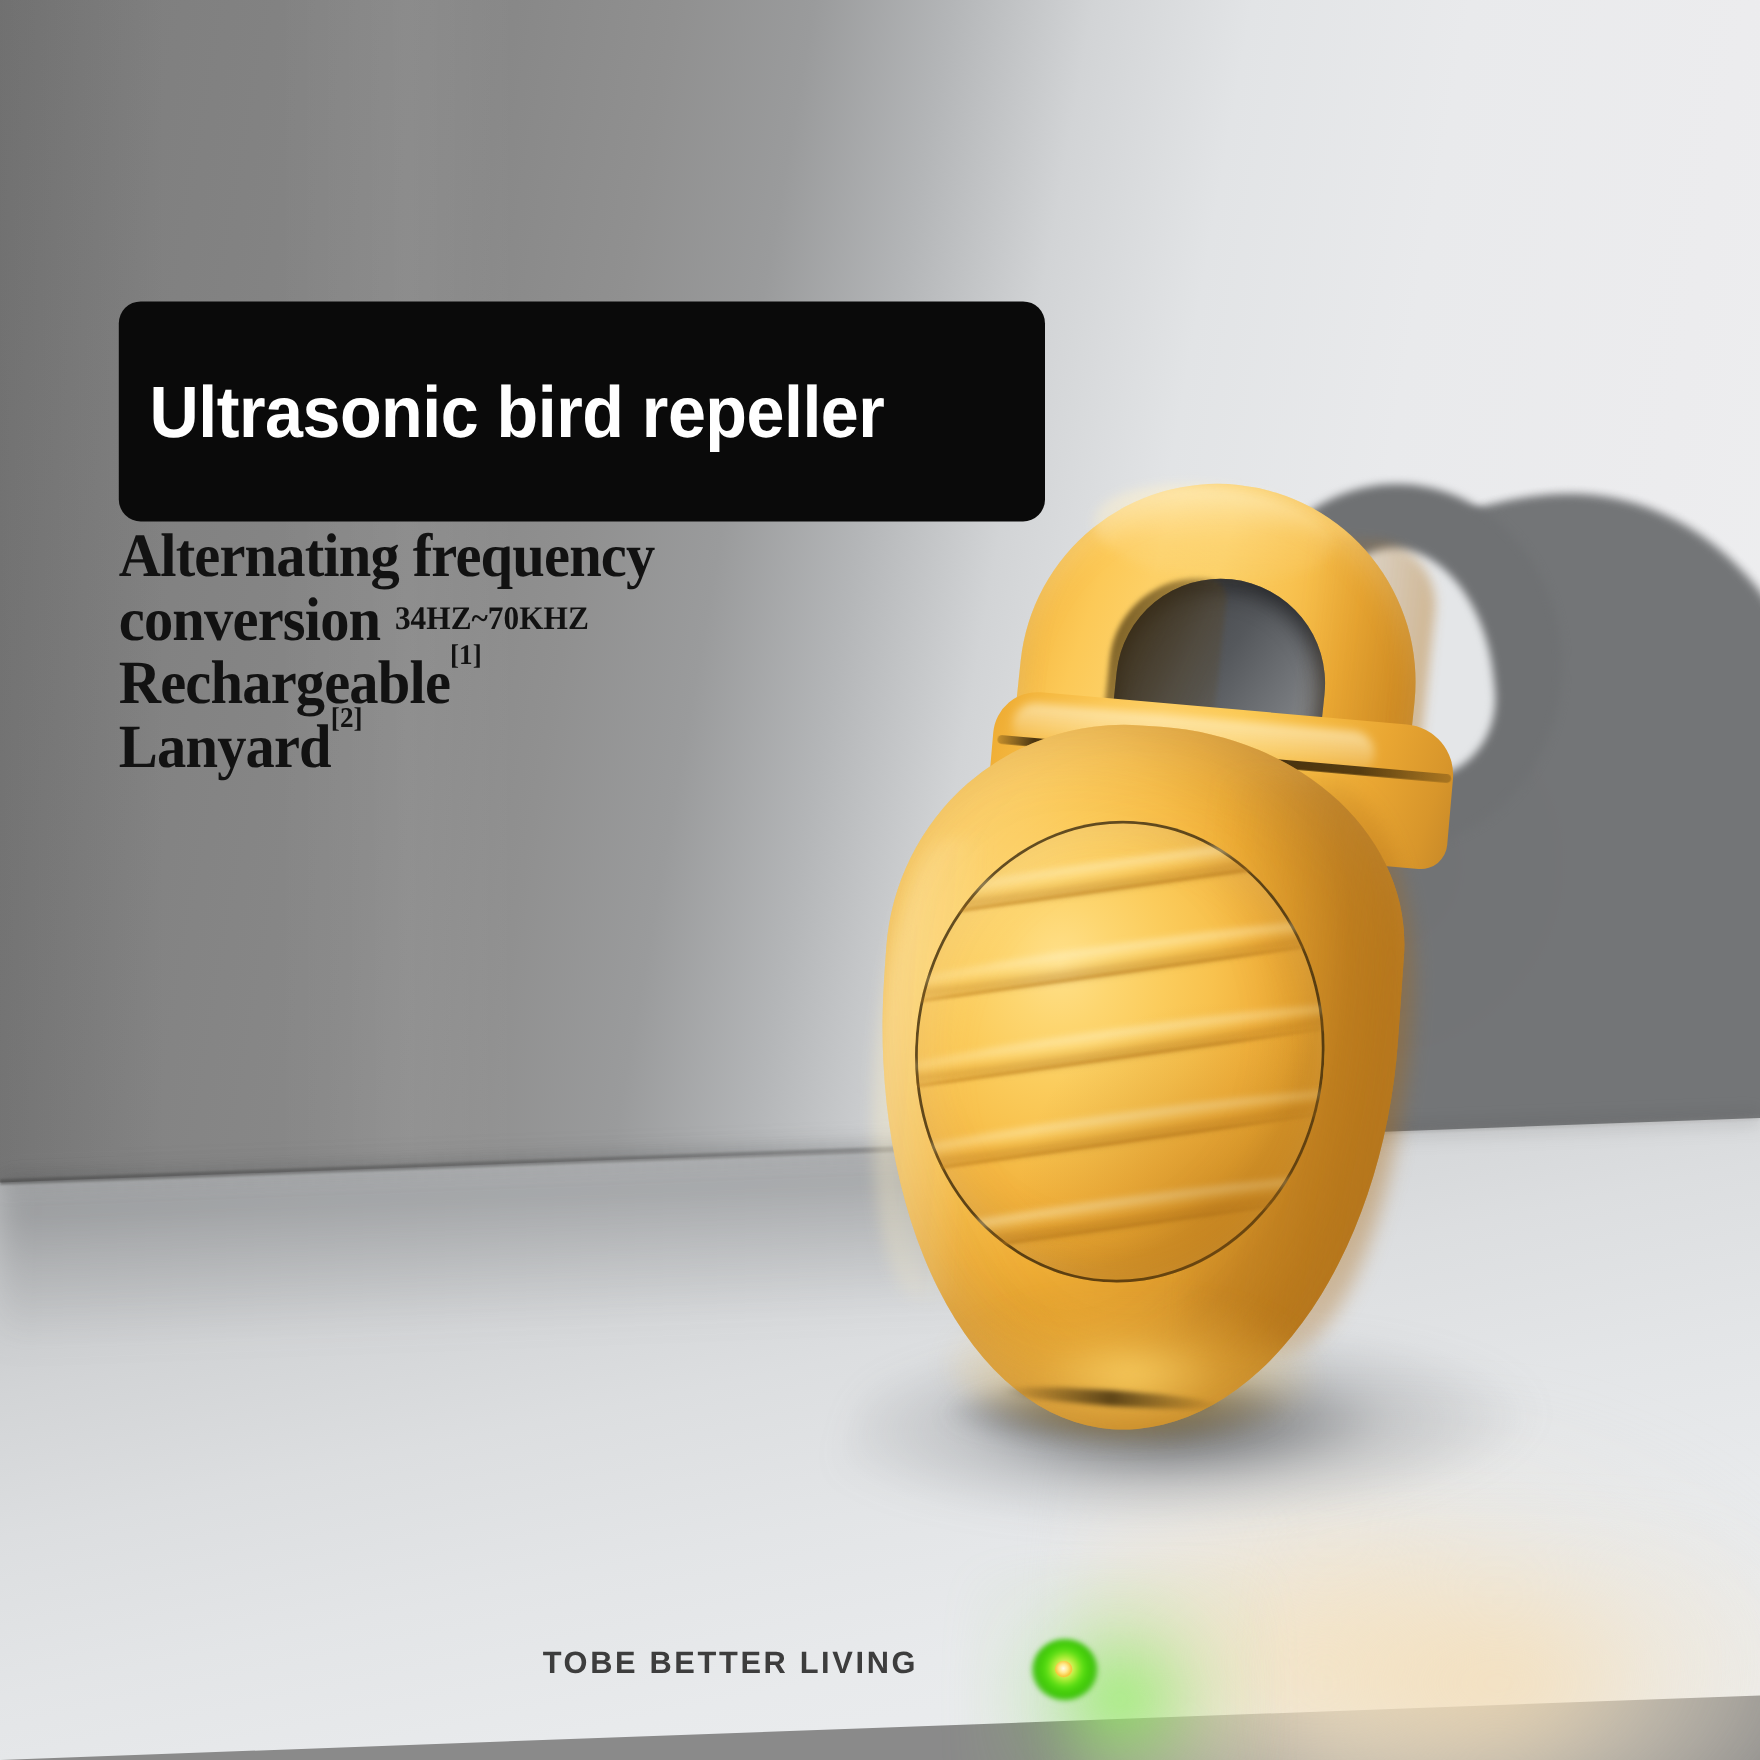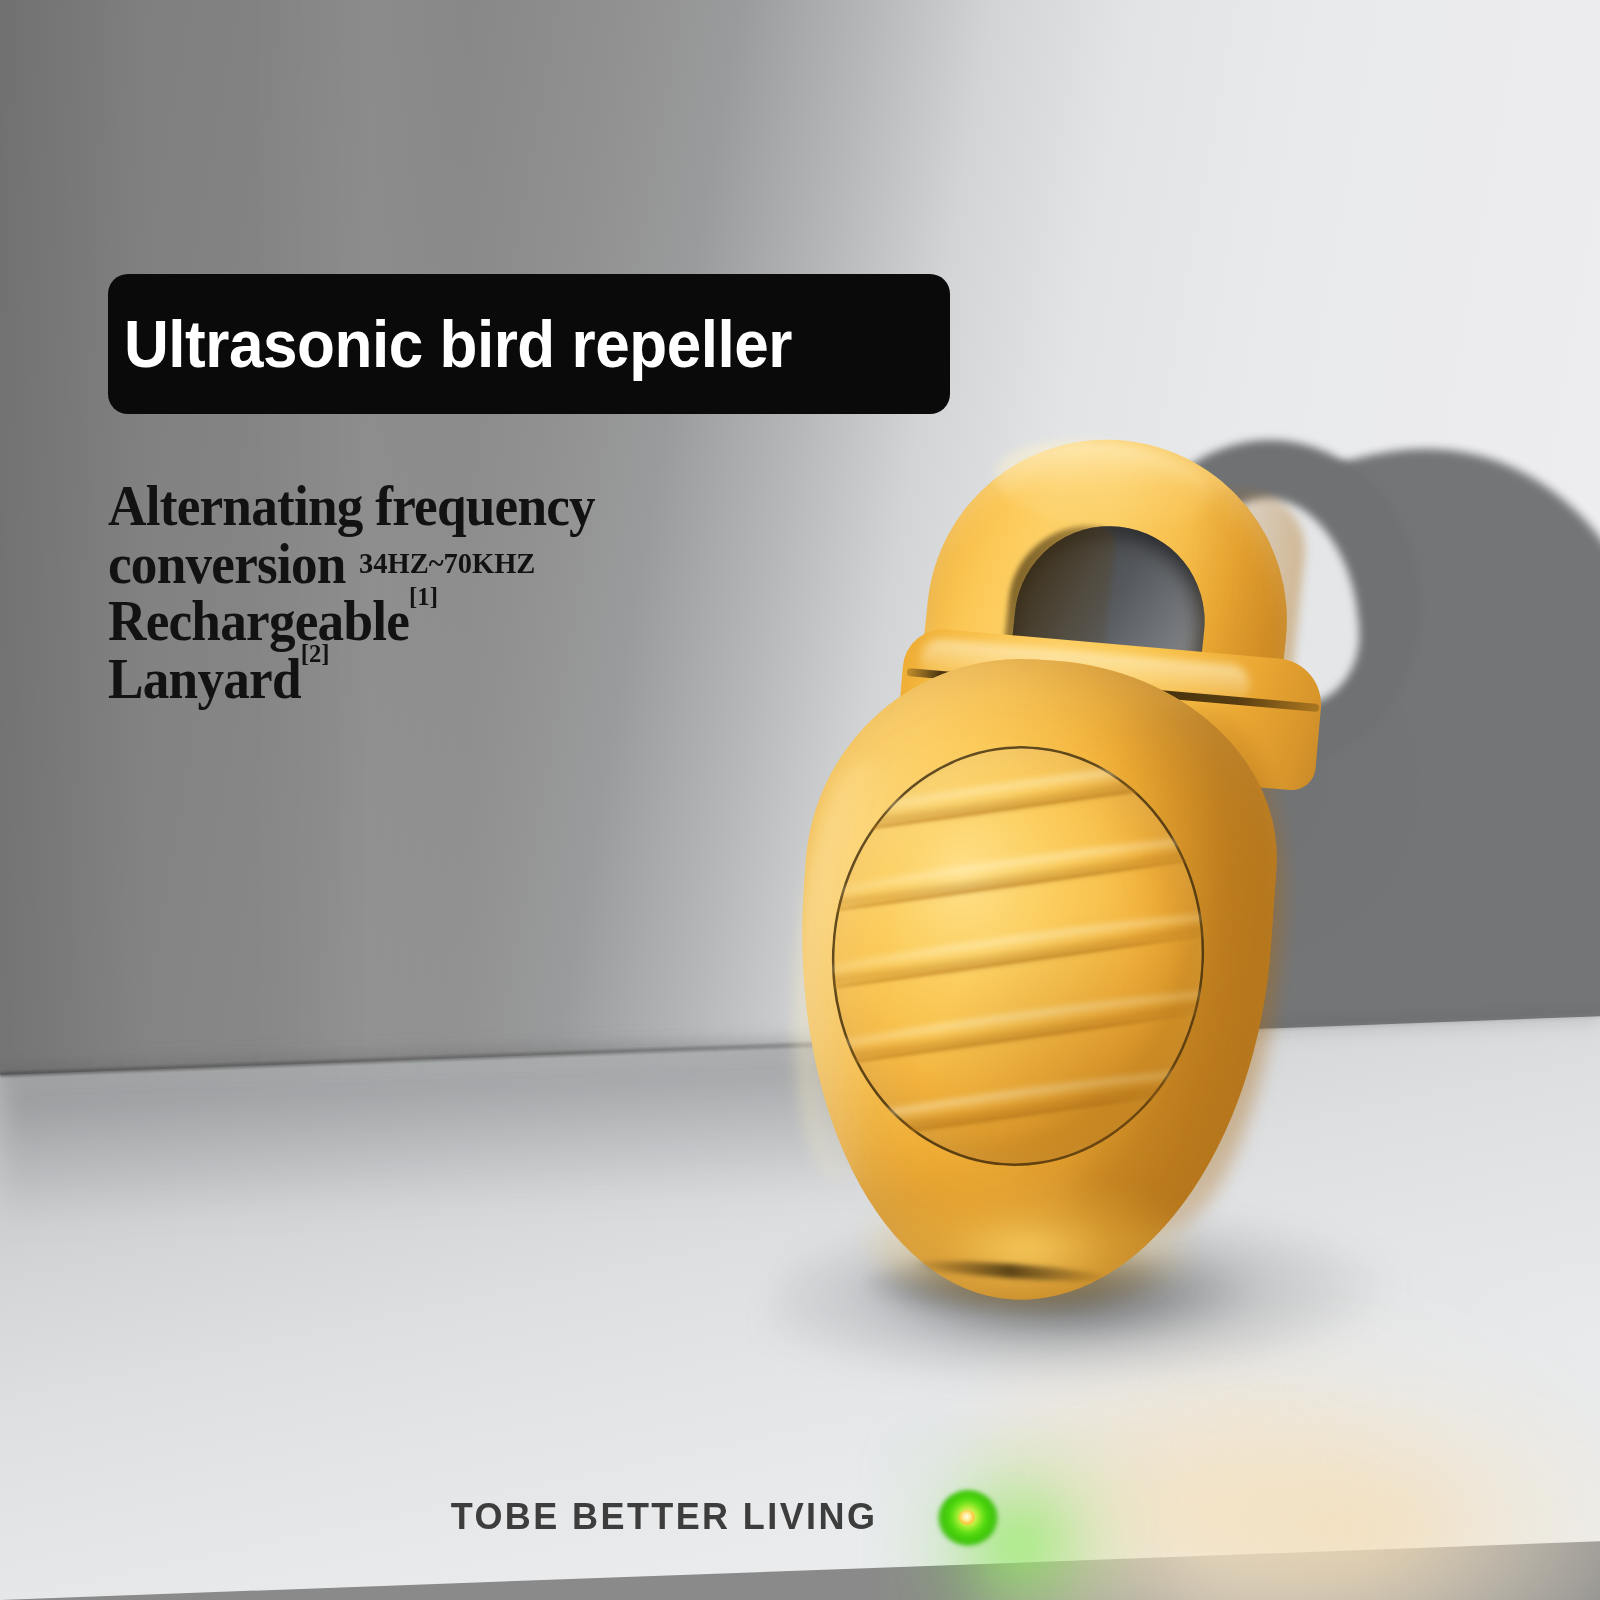--- a/index.html
+++ b/index.html
@@ -385,25 +385,25 @@
   .led-dot{
     position:absolute;left:199px;top:1080px;width:16px;height:15px;
     border-radius:50%;
     background:radial-gradient(circle at 48% 45%,#fffde8 0%,#ffe98a 34%,#f7c63a 62%,rgba(230,180,40,0) 100%);
     filter:blur(.7px);
   }
 
   
   .title-badge{
     position:absolute;left:108px;top:274px;
-    width:842px;height:140px;
+    width:842px;height:200px;
     background:#0a0a0a;
     border-radius:20px;
     display:flex;align-items:center;
-    padding-left:16px;
+    padding-left:28px;
   }
   .title-text{
     color:#ffffff;
     font-size:66px;
     font-weight:700;
     letter-spacing:-.5px;
     line-height:1;
     white-space:nowrap;
     transform:scaleX(.94);
     transform-origin:left center;
@@ -438,21 +438,21 @@
     vertical-align:super;
     position:relative;
     top:-16px;
     letter-spacing:0;
   }
 
   .tagline{
     position:absolute;left:0;top:1496px;width:1328px;
     text-align:center;
     color:#3d3d3d;
-    font-size:36px;
+    font-size:28px;
     font-weight:700;
     letter-spacing:2.4px;
   }
 </style>
 </head>
 <body>
 
 <div id="stage">
 
   <div class="wall"></div>

